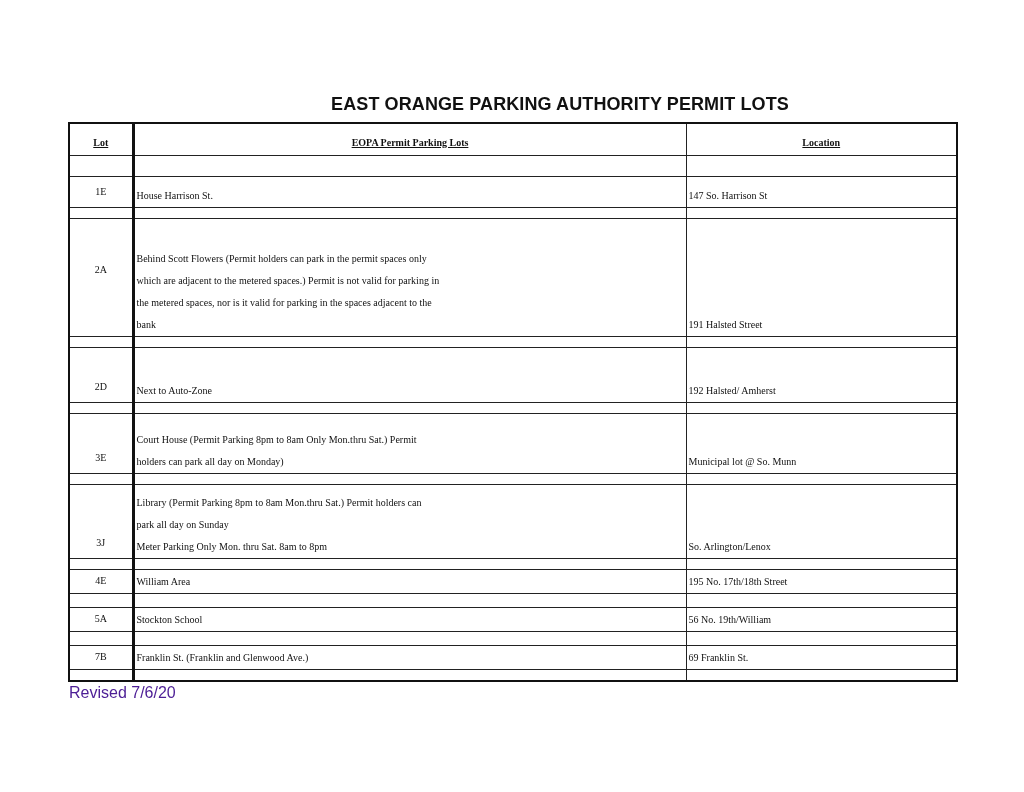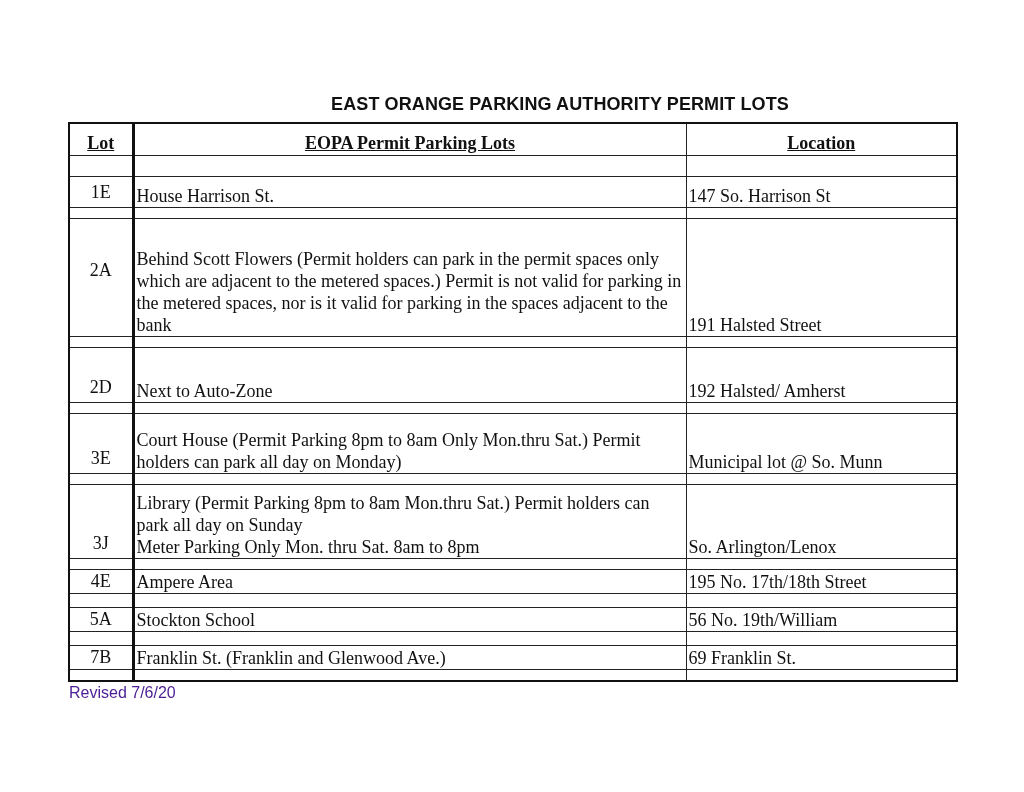--- a/index.html
+++ b/index.html
@@ -1,19 +1,19 @@
 <!DOCTYPE html>
 <html><head>
 <meta charset="utf-8">
 <style>
   html, body { margin:0; padding:0; background:#ffffff; }
   body { width:1024px; height:792px; position:relative; overflow:hidden; font-family:"Liberation Serif", serif; color:#111; }
   .title { position:absolute; left:0; width:1024px; top:94px; text-align:center; font-family:"Liberation Sans", sans-serif; font-weight:bold; font-size:18px; letter-spacing:0.1px;padding-left:48px; }
   table.lots { position:absolute; left:68px; top:122px; width:888px; border-collapse:collapse; border:2px solid #111; table-layout:fixed; }
-  table.lots td, table.lots th { border:1.5px solid #222; padding:0 2px; font-size:18px; line-height:22px; vertical-align:bottom; }
+  table.lots td, table.lots th { border:1.5px solid #222; padding:0 2px; font-size:10px; line-height:22px; vertical-align:bottom; }
   table.lots col.c1 { width:64px; }
   table.lots col.c2 { width:553px; }
   table.lots col.c3 { width:271px; }
   .lotcol { border-right:3px solid #111 !important; }
   th { font-weight:bold; text-decoration:underline; text-align:center; vertical-align:bottom; padding-bottom:1px !important; height:30px; font-size:15px; }
   td.lot { text-align:center; font-size:13px; padding-bottom:4px !important; }
   tr.spacer td { height:10px; line-height:10px; }
   tr.sp20 td { height:20px; }
   td.desc { vertical-align:top; }
   td.desc.bottom { vertical-align:bottom; }
@@ -109,21 +109,21 @@
   </tr>
   <tr class="spacer">
         <td class="lotcol"></td>
         <td></td>
         <td></td>
       </tr>
 
   <tr style="height:23px">
     <td class="lot lotcol" style="padding-bottom:1px!important">4E</td>
     <td class="desc bottom">
-          <div>Ampere Area</div>
+          <div>William Area</div>
         </td>
     <td>195 No. 17th/18th Street</td>
   </tr>
   <tr class="spacer" style="height:14px">
         <td class="lotcol"></td>
         <td></td>
         <td></td>
       </tr>
 
   <tr style="height:22px">

